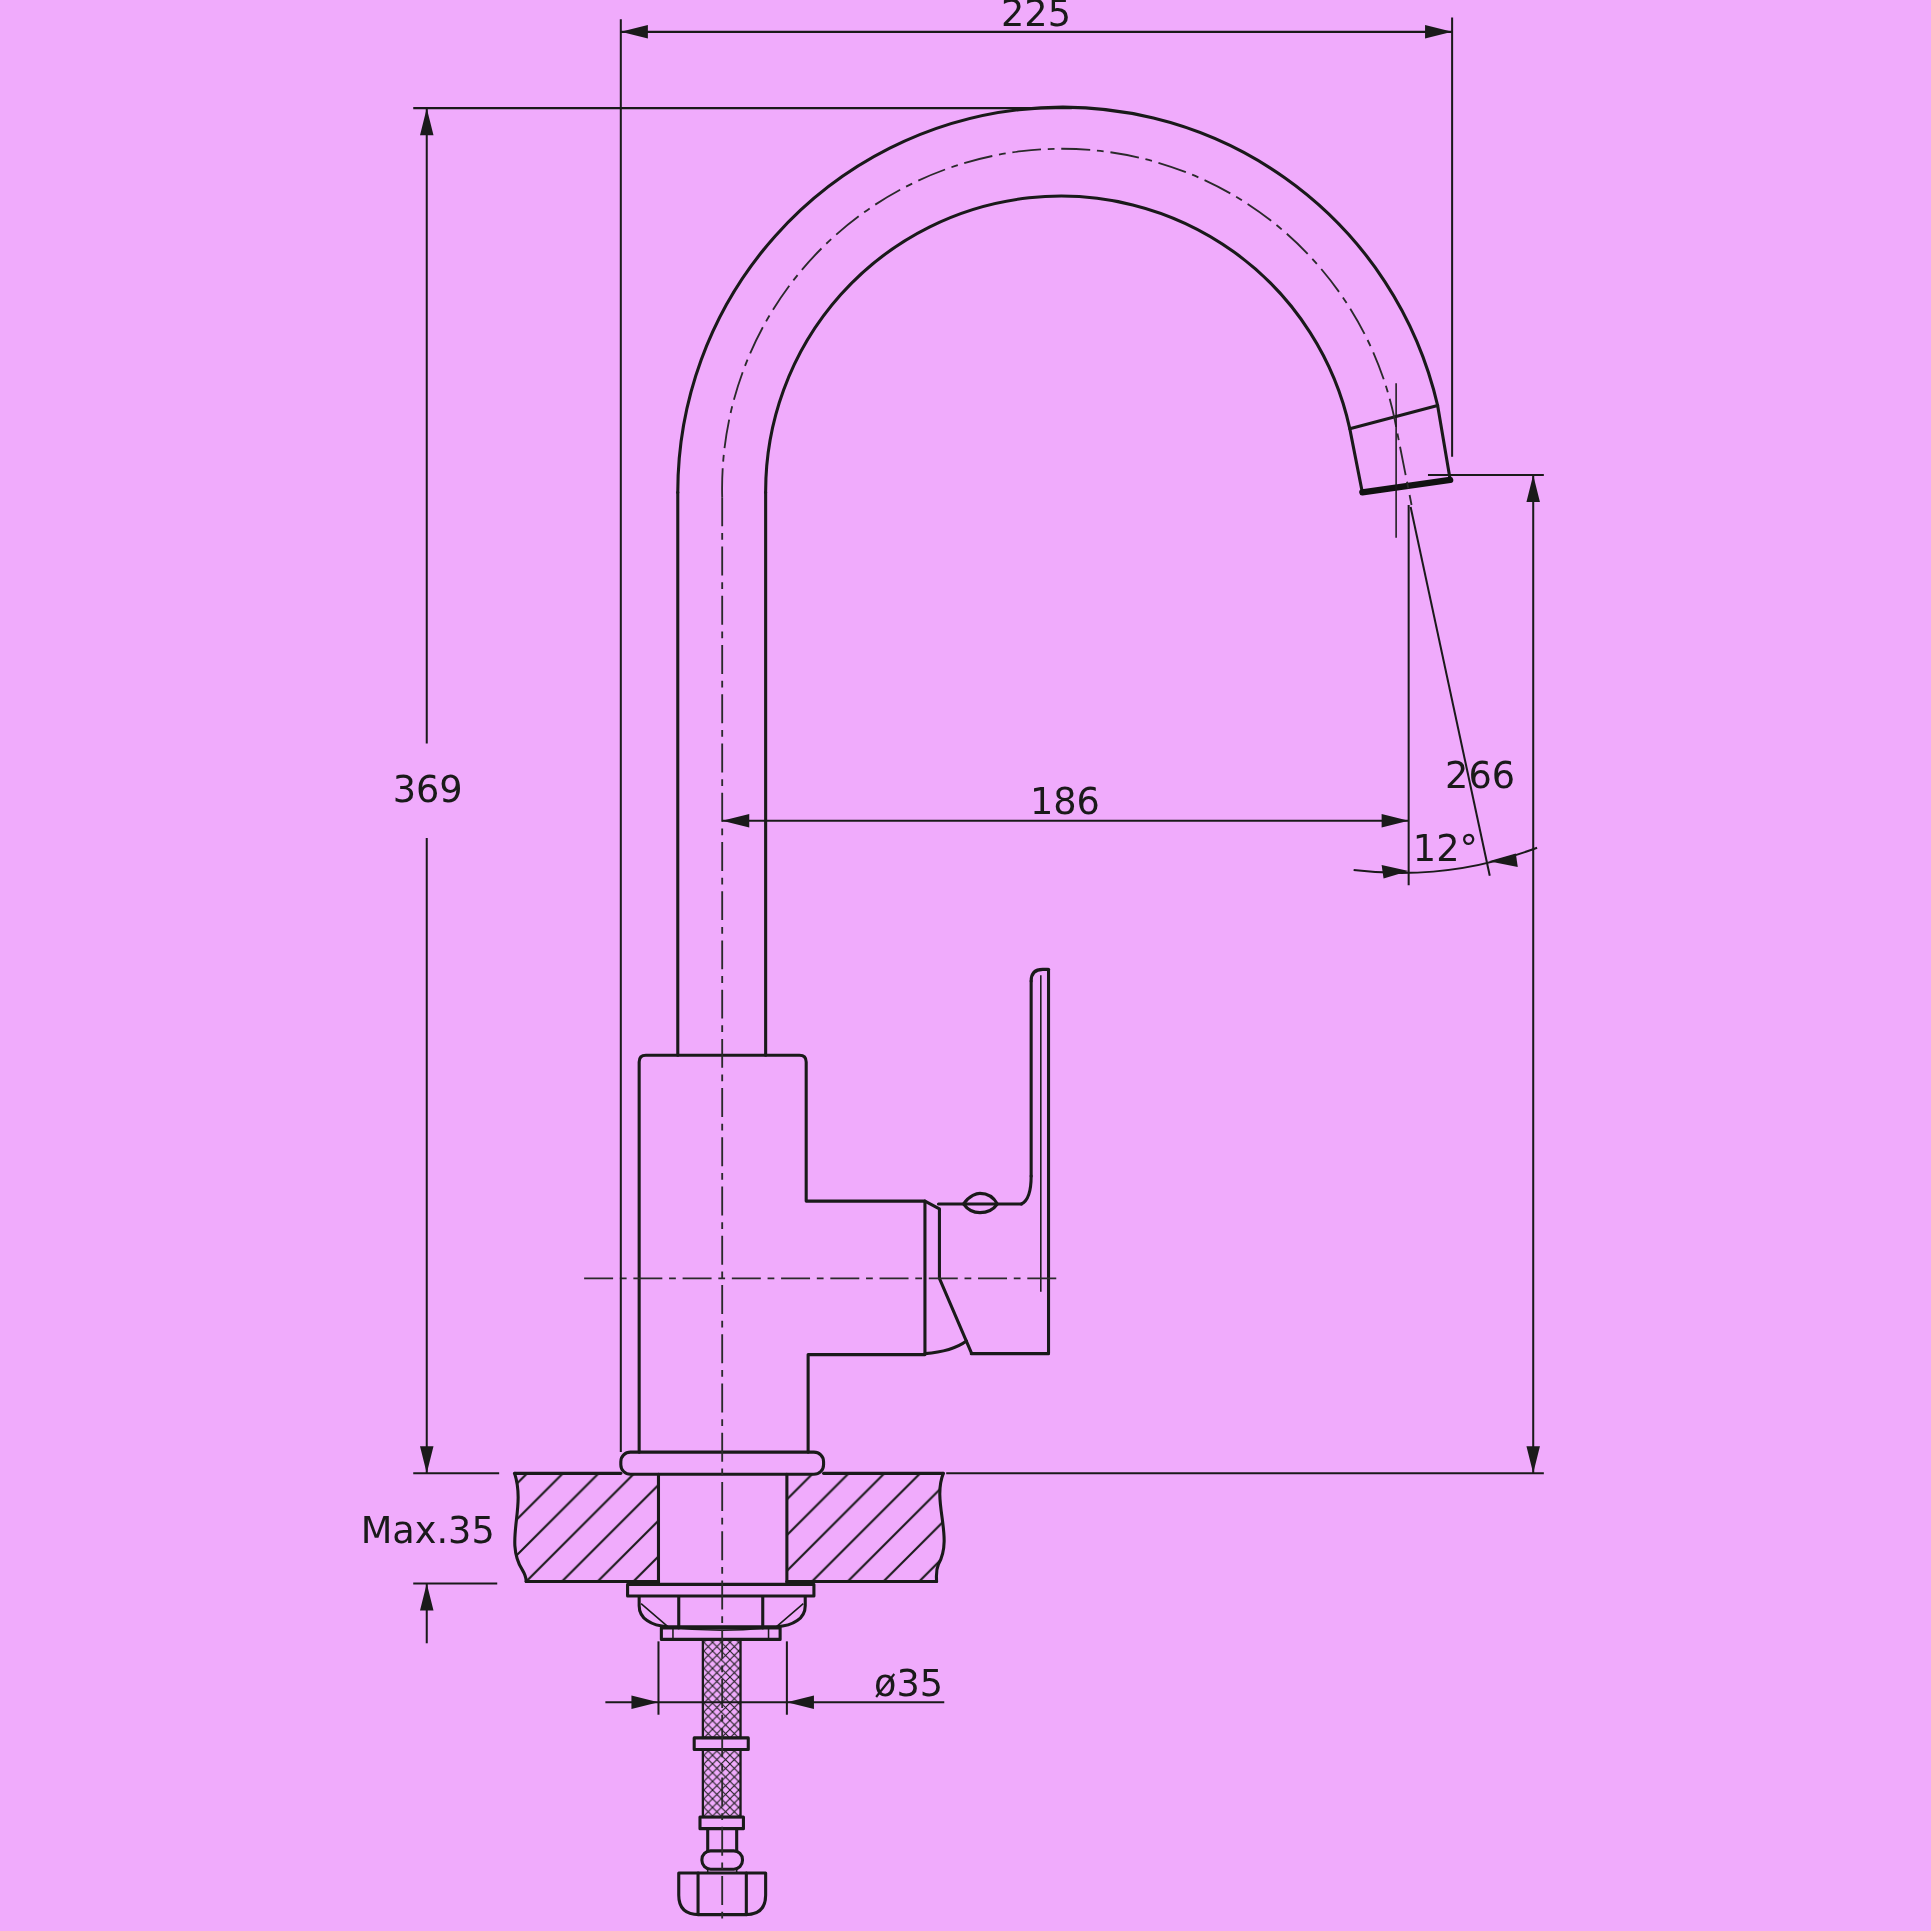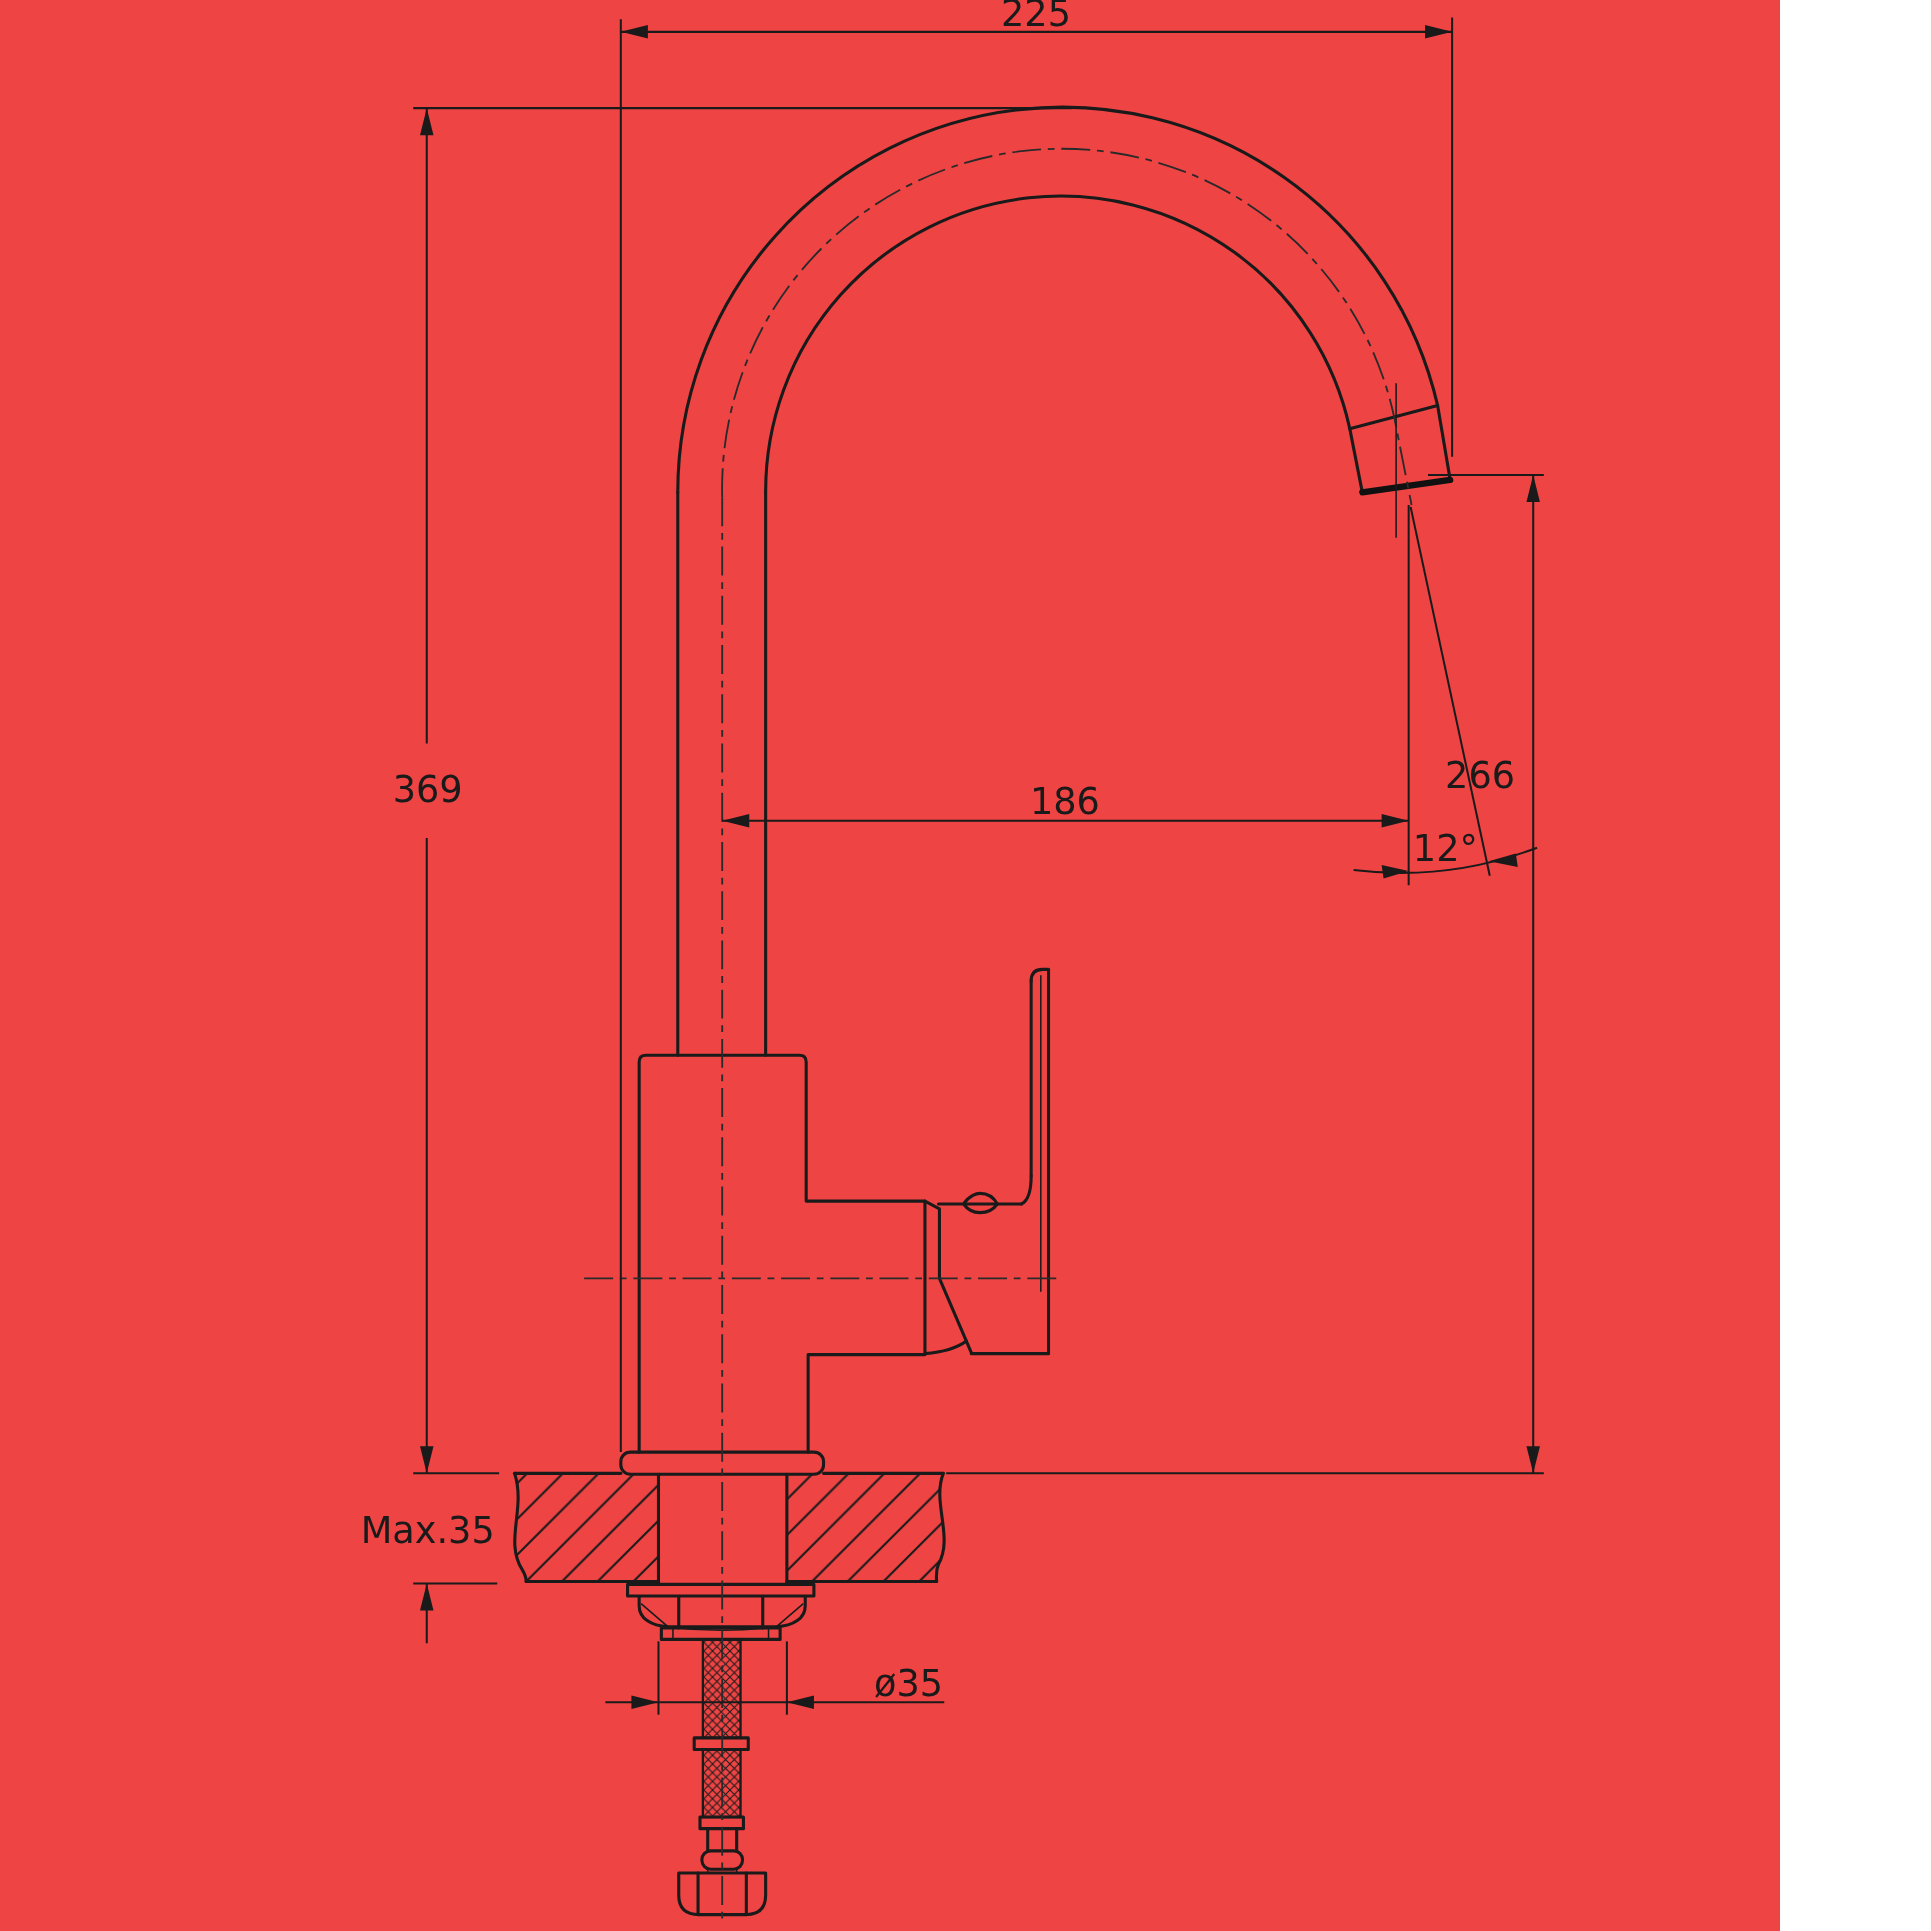--- a/index.html
+++ b/index.html
@@ -1,16 +1,16 @@
 <!DOCTYPE html>
 <html><head>
 <meta charset="utf-8">
 <style>
   html,body{margin:0;padding:0;background:#ffffff;}
-  .stage{width:1780px;height:1931px;position:relative;background:#ef4444;font-family:"DejaVu Sans",sans-serif;}
+  .stage{width:1931px;height:1931px;position:relative;background:#f0abfc;font-family:"DejaVu Sans",sans-serif;}
   svg{display:block}
   text{font-family:"DejaVu Sans","Liberation Sans",sans-serif;font-size:38px;fill:#1a1a1a;}
   .obj{stroke:#1a1a1a;stroke-width:3.2;fill:none;stroke-linecap:round;stroke-linejoin:round;}
   .obj-thin{stroke:#1a1a1a;stroke-width:1.6;fill:none;}
   .obj-thick{stroke:#111;stroke-width:6.5;fill:none;stroke-linecap:round;}
   .dim{stroke:#1a1a1a;stroke-width:2.1;fill:none;}
   .cl{stroke:#2a2a2a;stroke-width:1.9;fill:none;stroke-dasharray:30 7 7 7;}
   .ah{fill:#1a1a1a;stroke:none;}
 </style>
 </head>

